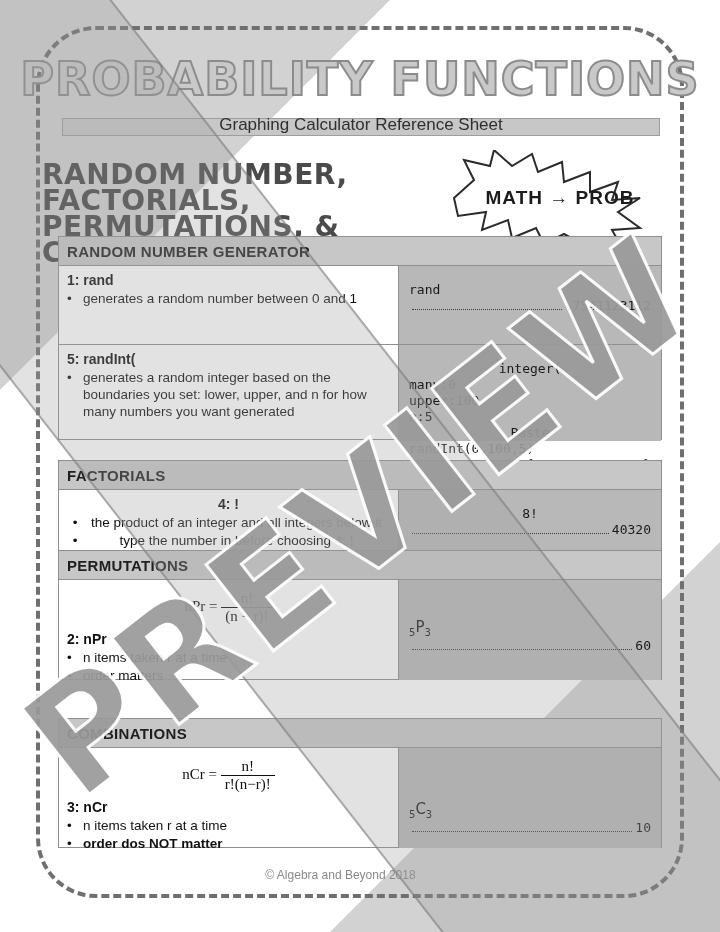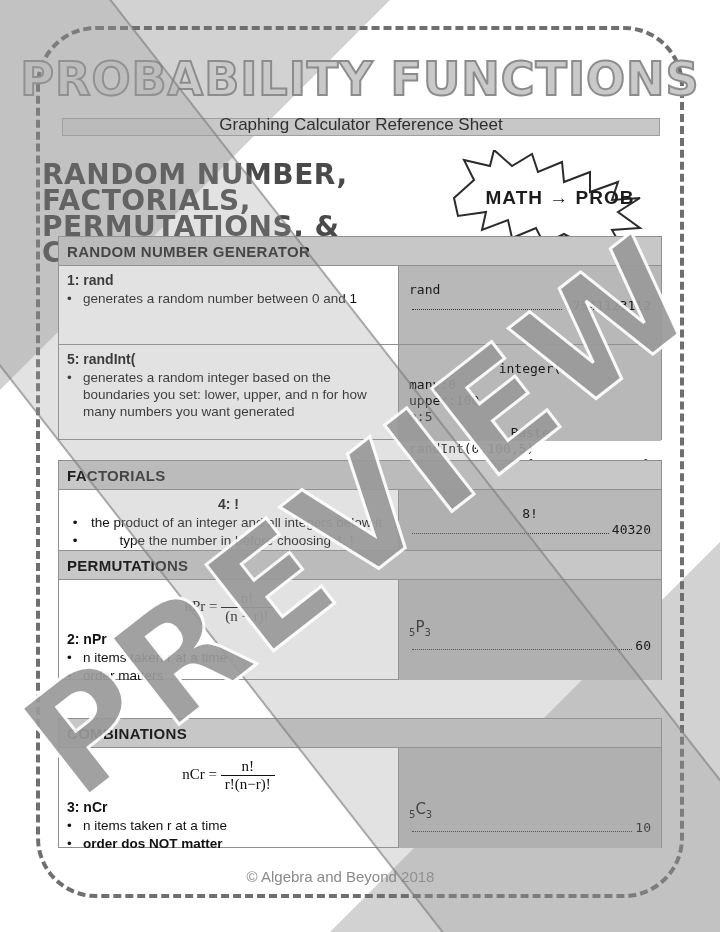--- a/index.html
+++ b/index.html
@@ -215,21 +215,21 @@
     font-family: "DejaVu Sans", sans-serif;
     font-size: 15px;
   }
   .calc-expr .sb { font-size: 10px; vertical-align: sub; }
 
   
   .footer {
     position: absolute;
     top: 868px; left: 0; width: 681px;
     text-align: center;
-    font-size: 15px;
+    font-size: 12px;
     color: #8a8a8a;
   }
 
   
   .watermark {
     position: absolute;
     top: 0; left: 0;
     width: 720px; height: 932px;
     z-index: 5;
     pointer-events: none;

